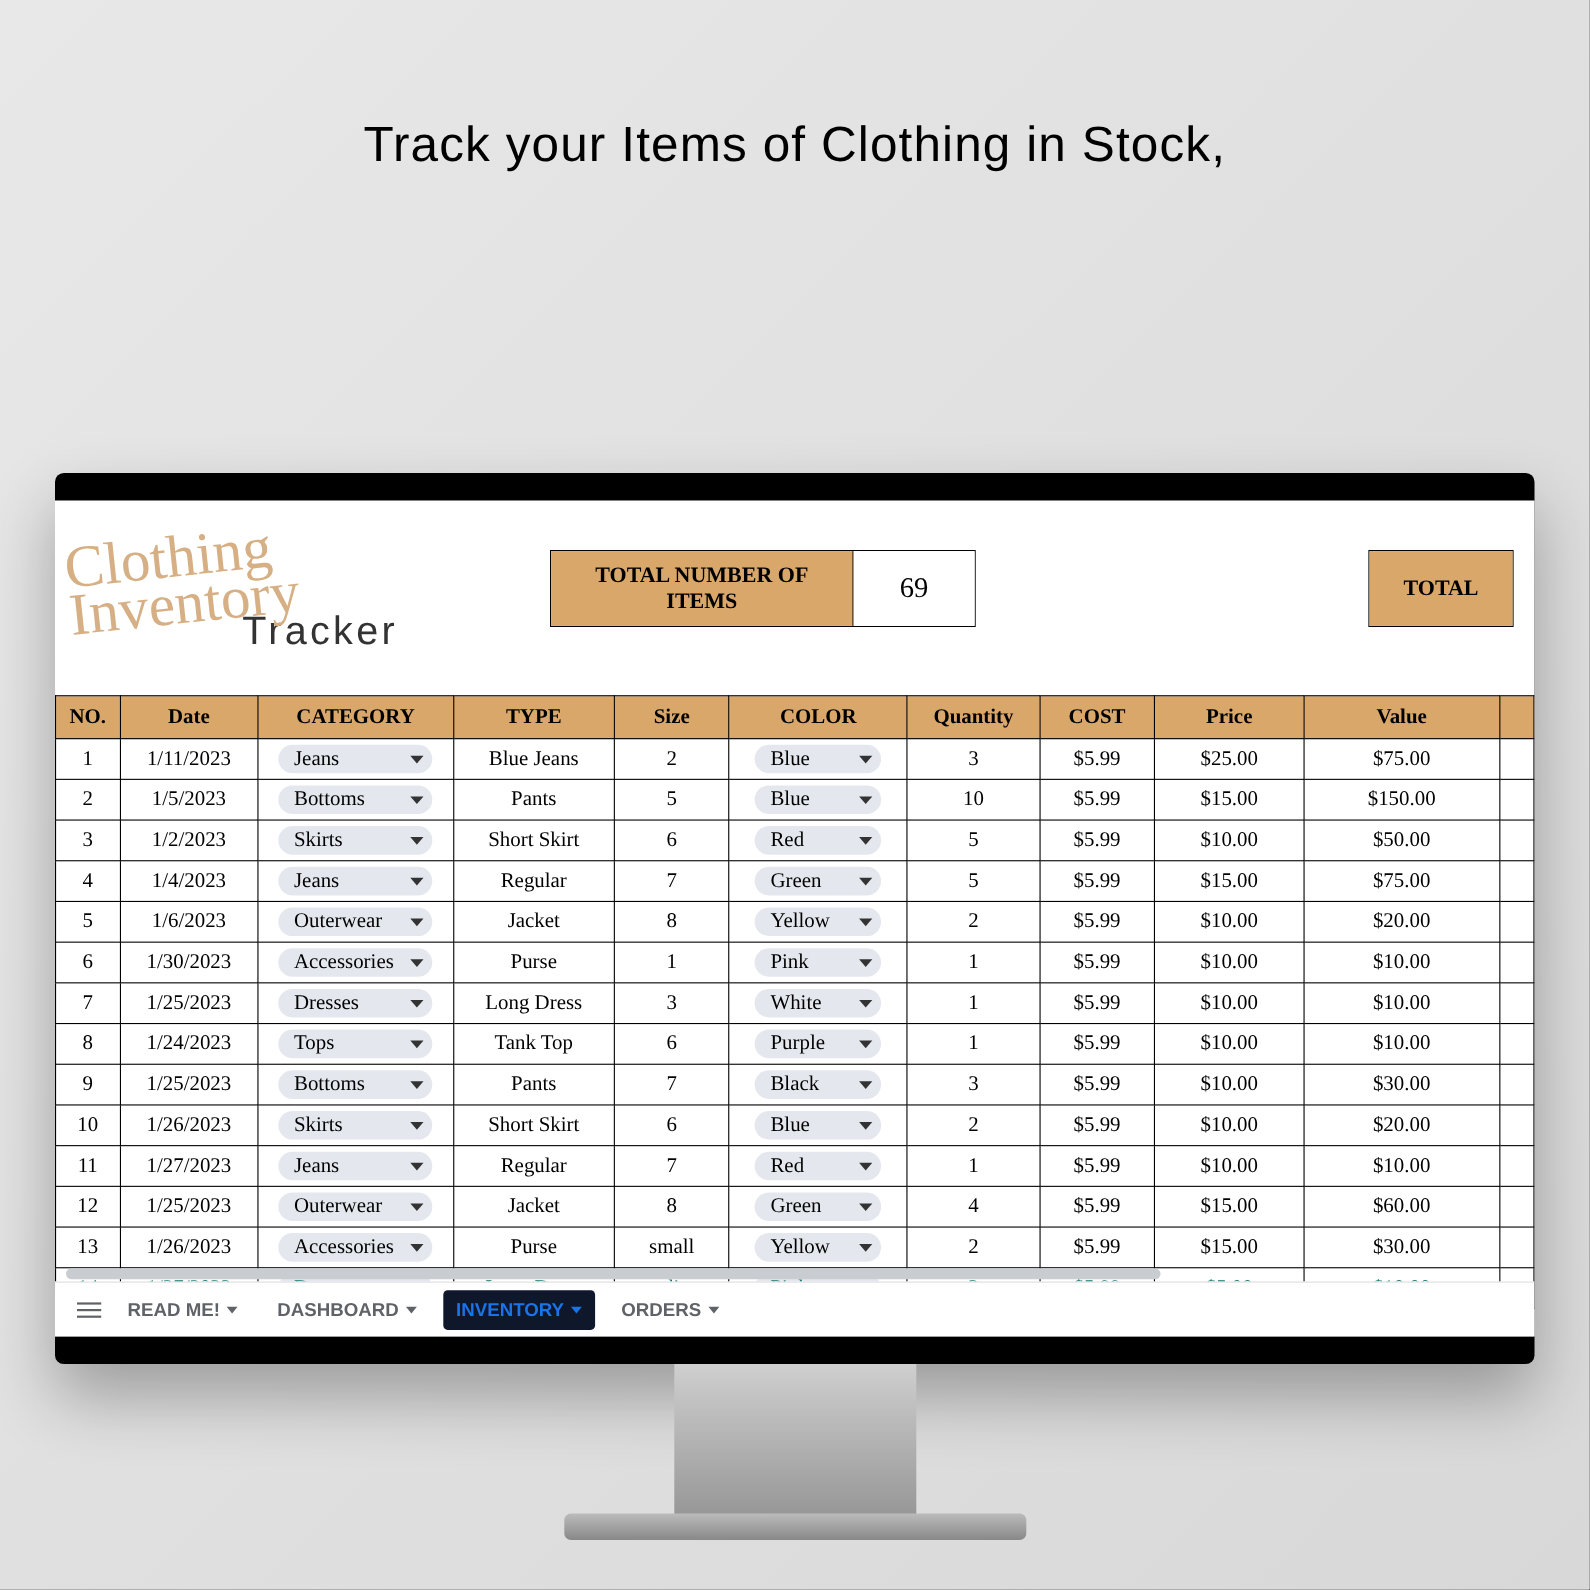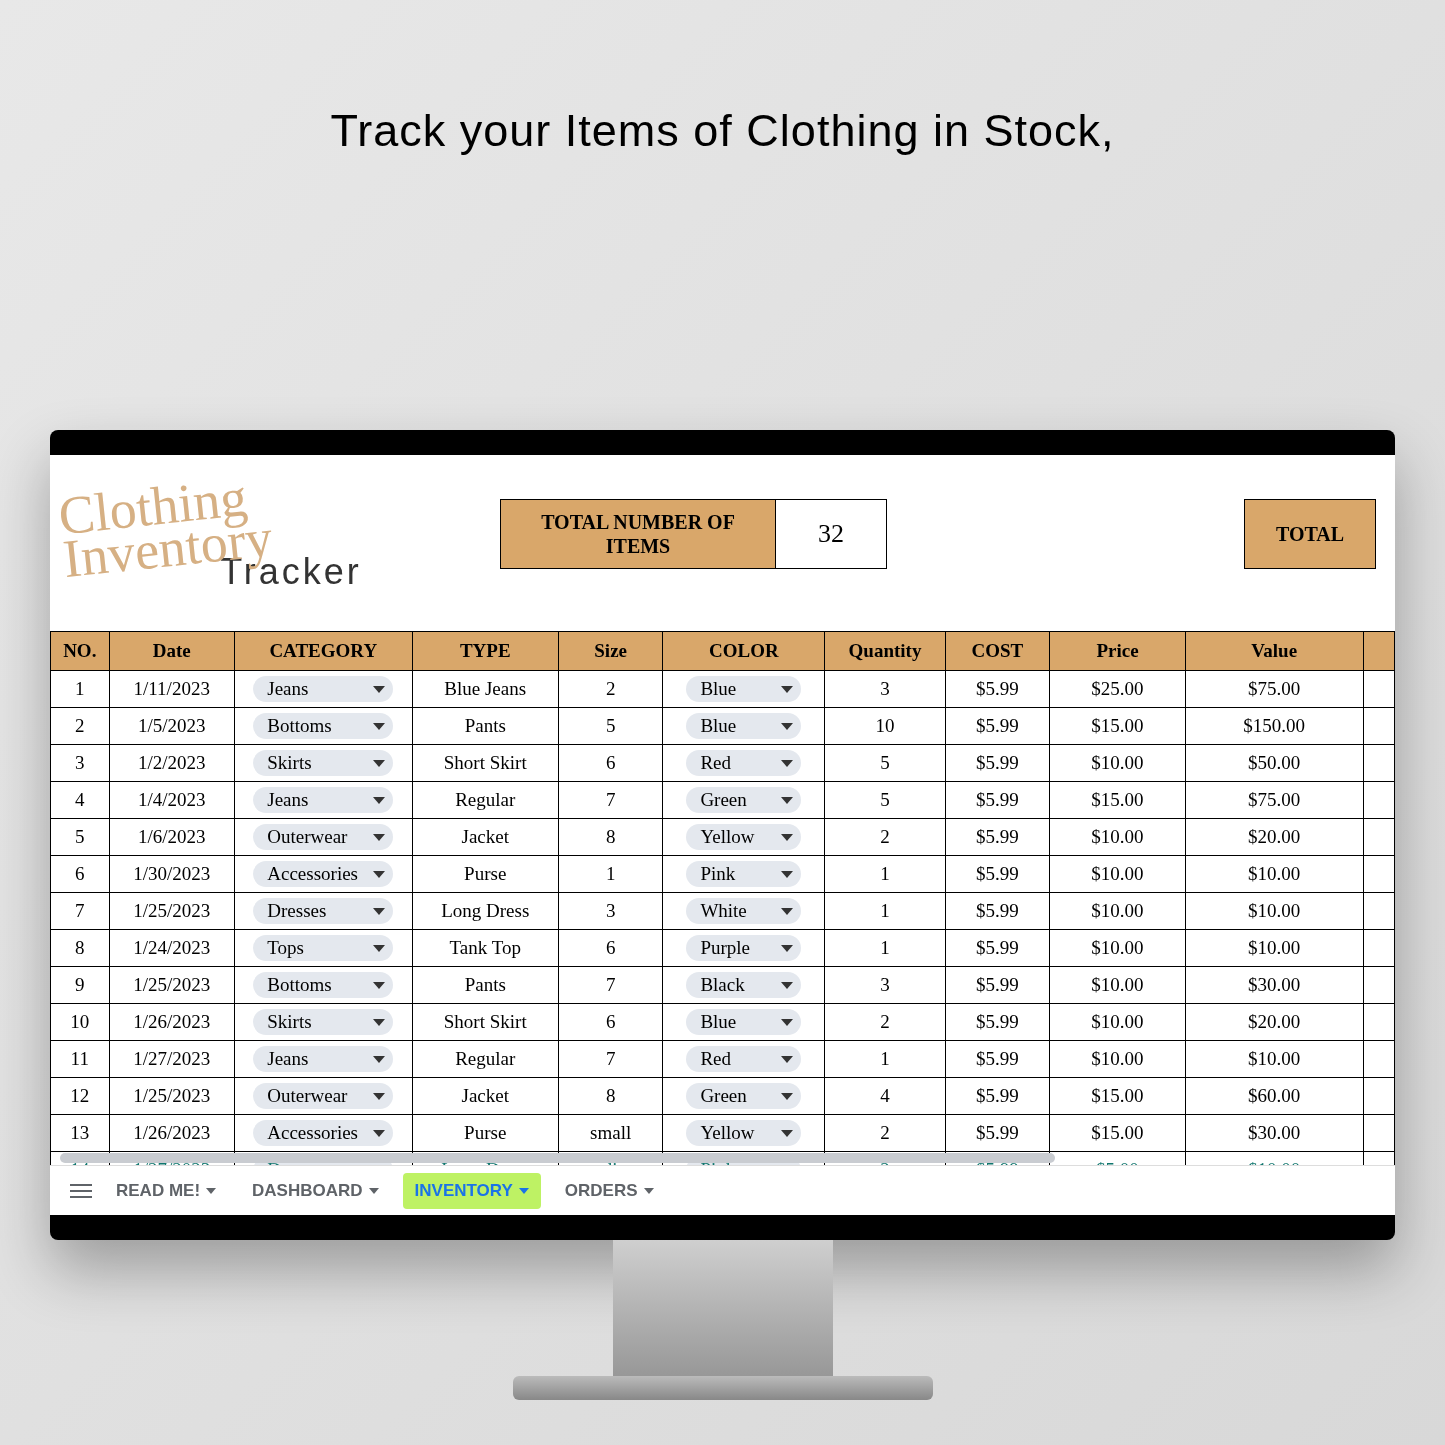--- a/index.html
+++ b/index.html
@@ -190,21 +190,21 @@
     padding: 0 20px;
     gap: 12px;
     font-family: -apple-system, Arial, sans-serif;
     font-size: 17px;
     font-weight: 600;
     color: #5f6368;
   }
   .hb { width:22px; display:flex; flex-direction:column; gap:4px; cursor:pointer;}
   .hb span{height:2px;background:#5f6368;}
   .tab { display:flex; align-items:center; gap:6px; padding:8px 12px; cursor:pointer; border-radius:4px;}
-  .tab.active { color:#1a73e8; background:#bef264;text-align:right;}
+  .tab.active { color:#1a73e8; background:#0f172a;text-align:right;}
   .tab .dcaret{width:0;height:0;border-left:5px solid transparent;border-right:5px solid transparent;border-top:6px solid currentColor;}
 
   .scroll-thumb{
     position:absolute; bottom:52px; left:10px; height:10px; width:74%;
     background:#c9ccd1; border-radius:6px;
   }
   .lastrow td { color:#0f766e; }
 </style>
 </head>
 <body>
@@ -216,21 +216,21 @@
 <div class="monitor">
   <div class="screen">
 
     <div class="sheet-header">
       <div class="brand">
         <div class="script">Clothing Inventory</div>
         <div class="sub">Tracker</div>
       </div>
       <div class="total-box">
         <div class="total-label">TOTAL NUMBER OF ITEMS</div>
-        <div class="total-value">32</div>
+        <div class="total-value">69</div>
       </div>
       <div class="total-box partial">
         <div class="total-label">TOTAL</div>
       </div>
     </div>
 
     <table>
       <thead>
         <tr>
           <th class="col-no">NO.</th>

